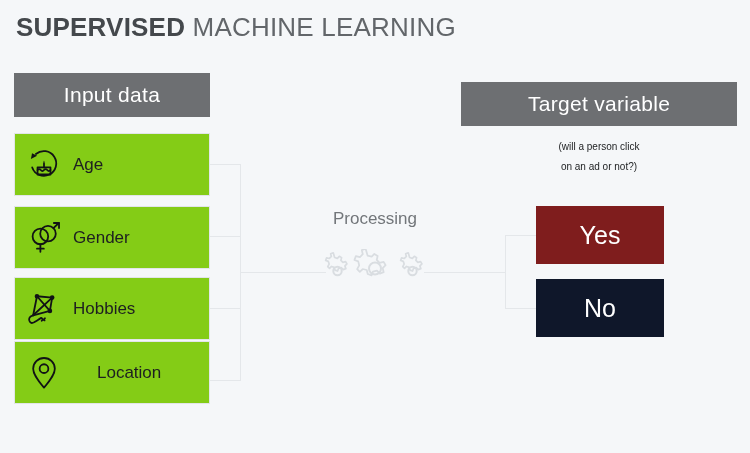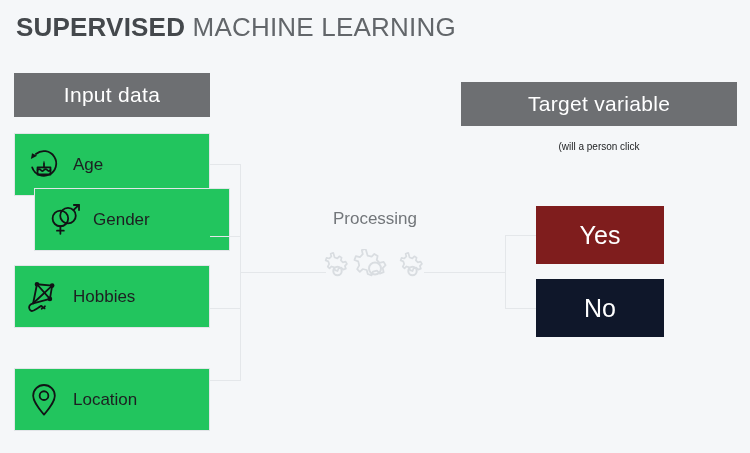--- a/index.html
+++ b/index.html
@@ -74,40 +74,40 @@
   }
   .target-sub div { white-space: nowrap; }
 
   
   .feature-box {
     position: absolute;
     left: 14px;
     width: 196px;
     height: 63px;
     border: 1px solid #e2e5e8;
-    background: #22c55e;
+    background: #84cc16;
     box-sizing: border-box;
     display: flex;
     align-items: center;
   }
   .feature-icon {
     width: 58px;
     display: flex;
     align-items: center;
     justify-content: center;
     flex: 0 0 58px;
   }
   .feature-label {
     font-size: 17px;
     color: #1d1f21;
   }
   #feature-0 { top: 133px; }
-  #feature-1 { top: 188px; margin-left: 20px; }
-  #feature-2 { top: 265px; }
-  #feature-3 { top: 368px; }
+  #feature-1 { top: 206px; }
+  #feature-2 { top: 277px; }
+  #feature-3 { top: 341px; gap: 24px; }
 
   
   .conn {
     position: absolute;
     background: #e4e7ea;
   }
   .conn-h { height: 1px; }
   .conn-v { width: 1px; }
 
   
@@ -155,20 +155,21 @@
   <div class="section-header" id="input-header">
     <span>Input data</span>
   </div>
 
   <div class="section-header" id="target-header">
     <span>Target variable</span>
   </div>
 
   <div class="target-sub">
     <div>(will a person click</div>
+    <div>on an ad or not?)</div>
   </div>
 
   <div class="feature-box" id="feature-0">
     <span class="feature-icon">
       <svg width="38" height="38" viewBox="0 0 40 40" aria-hidden="true">
         <g fill="none" stroke="#111315" stroke-width="1.9" stroke-linecap="round" stroke-linejoin="round">
           <path d="M11.5 8.4 A13 13 0 1 1 7.6 22.6"></path>
           <path d="M6.2 13.6 L7.4 7.6 L12.8 10.3 Z" fill="#111315" stroke="none"></path>
           <path d="M13.2 22.6 h13.6 v7.4 h-13.6 z"></path>
           <path d="M13.2 25.3 q1.7 -2.1 3.4 0 q1.7 2.1 3.4 0 q1.7 -2.1 3.4 0 q1.7 2.1 3.4 0"></path>

